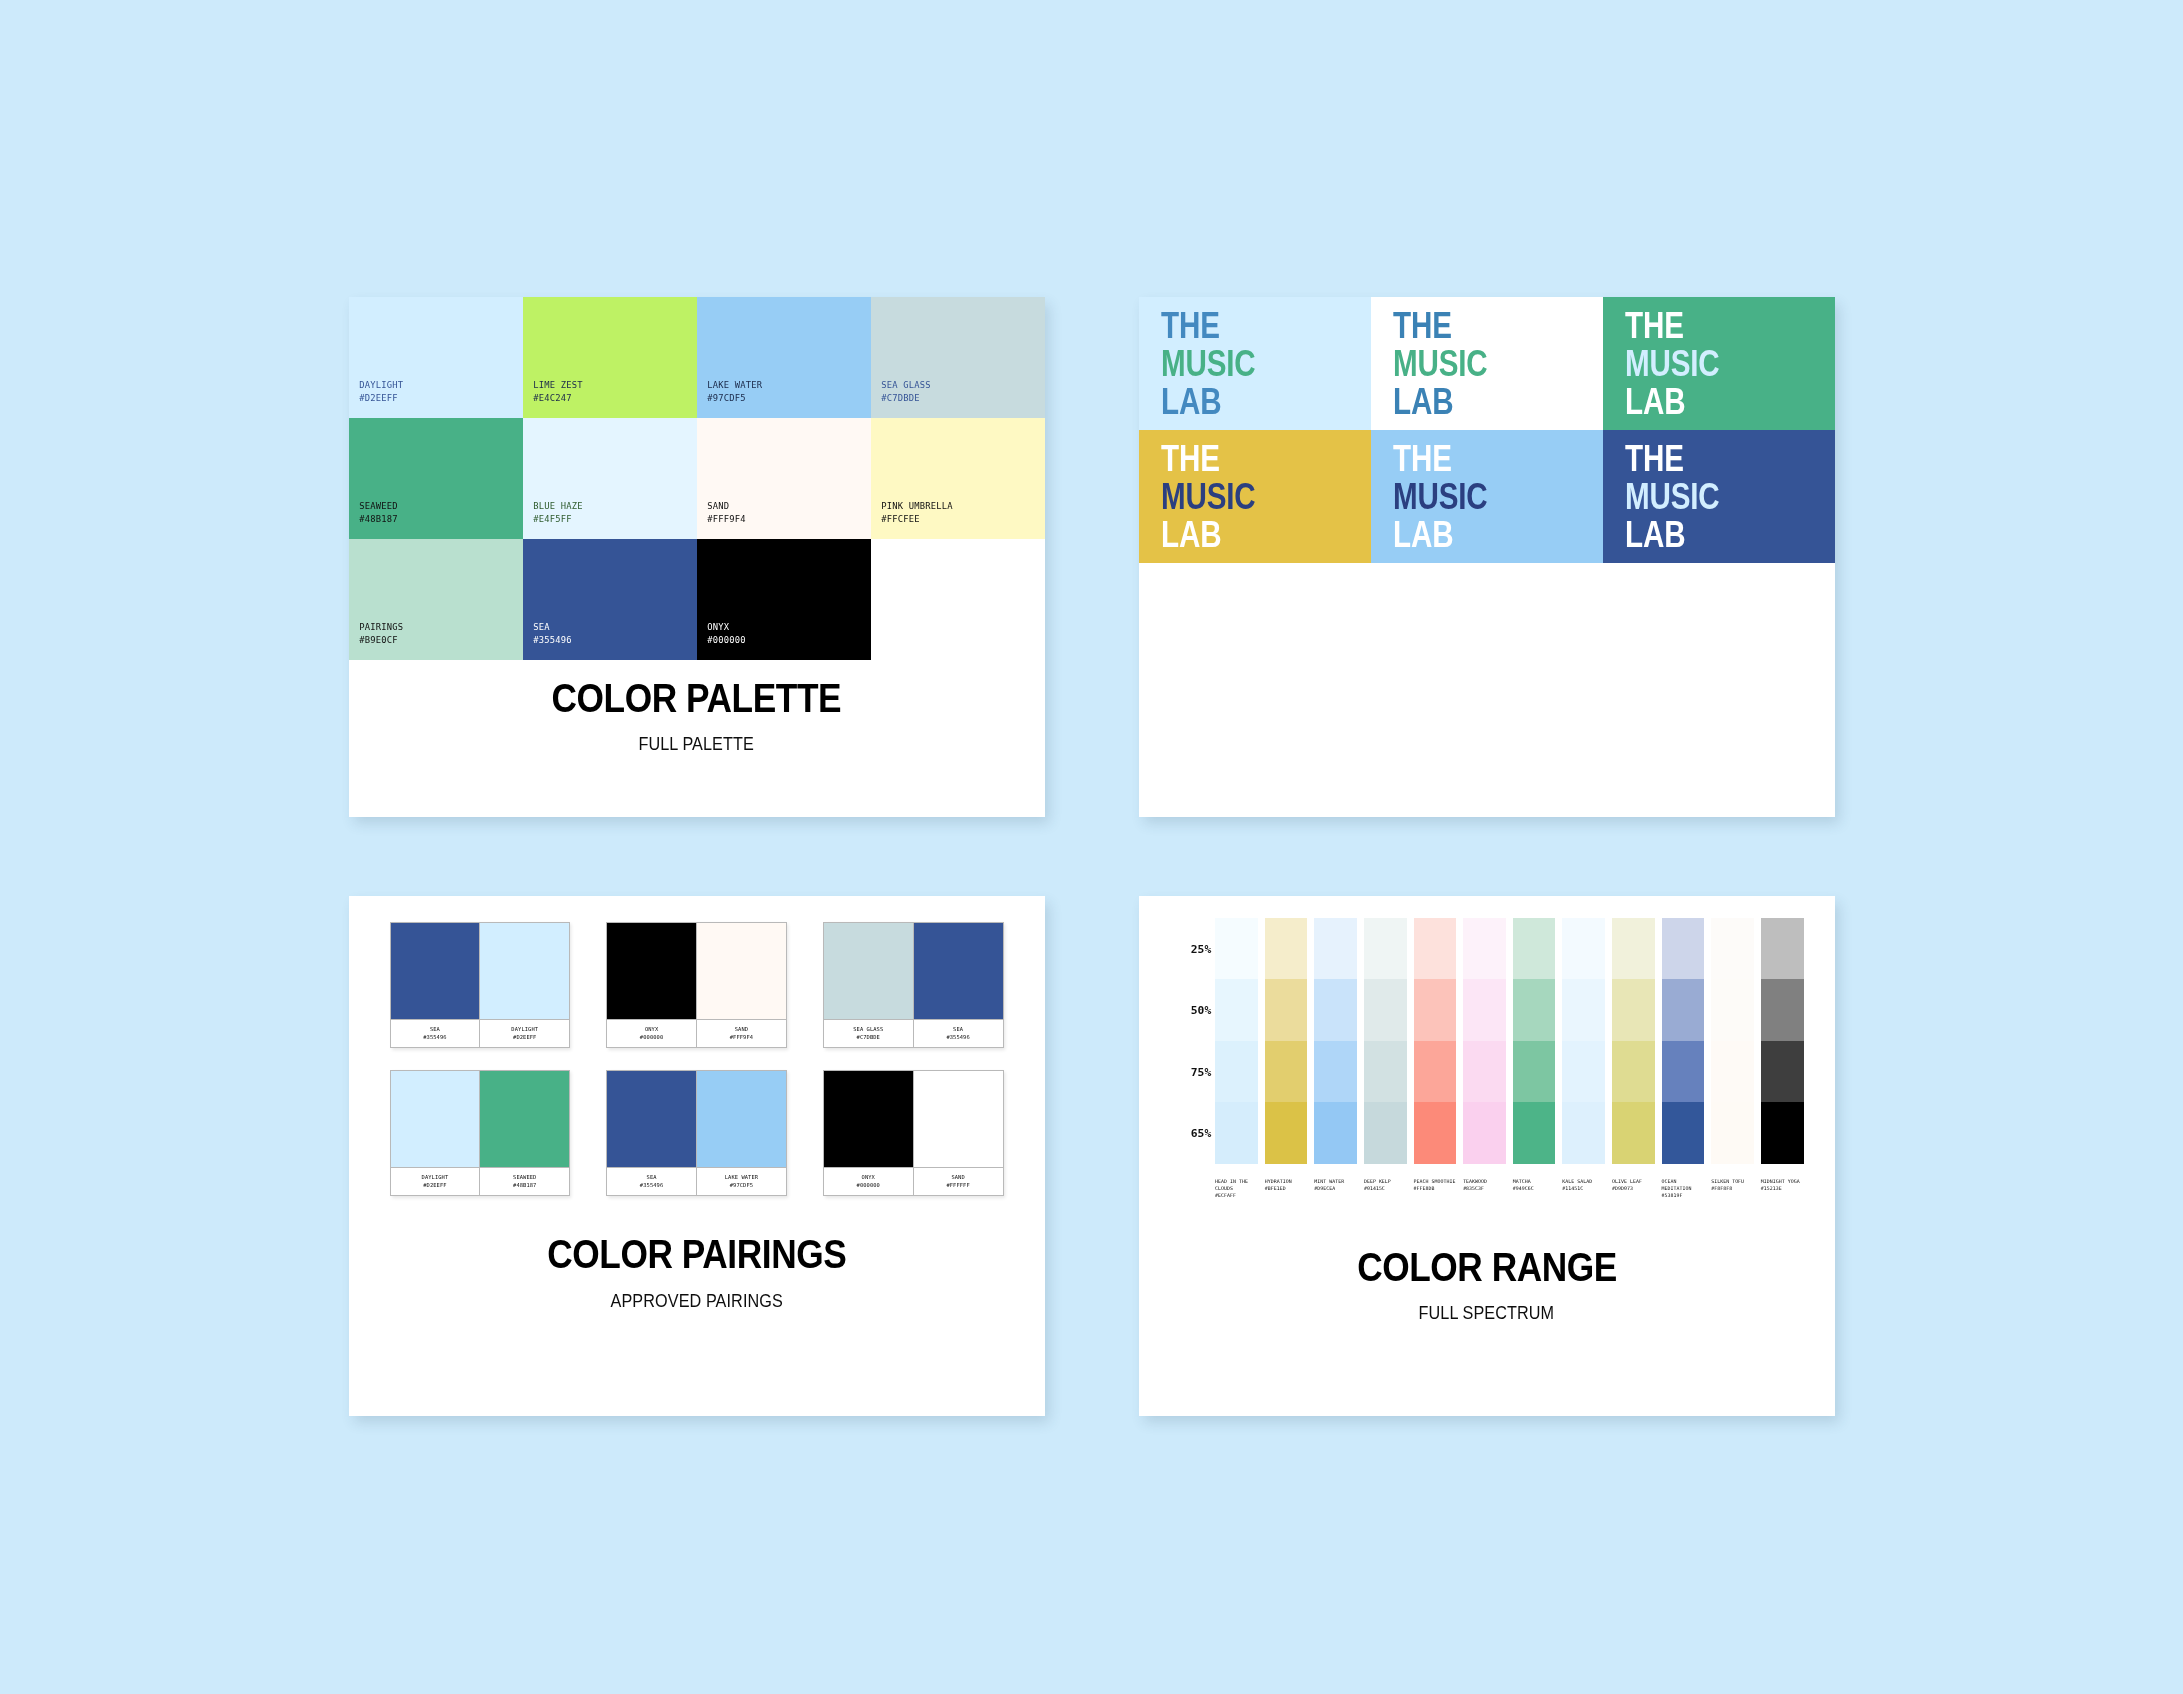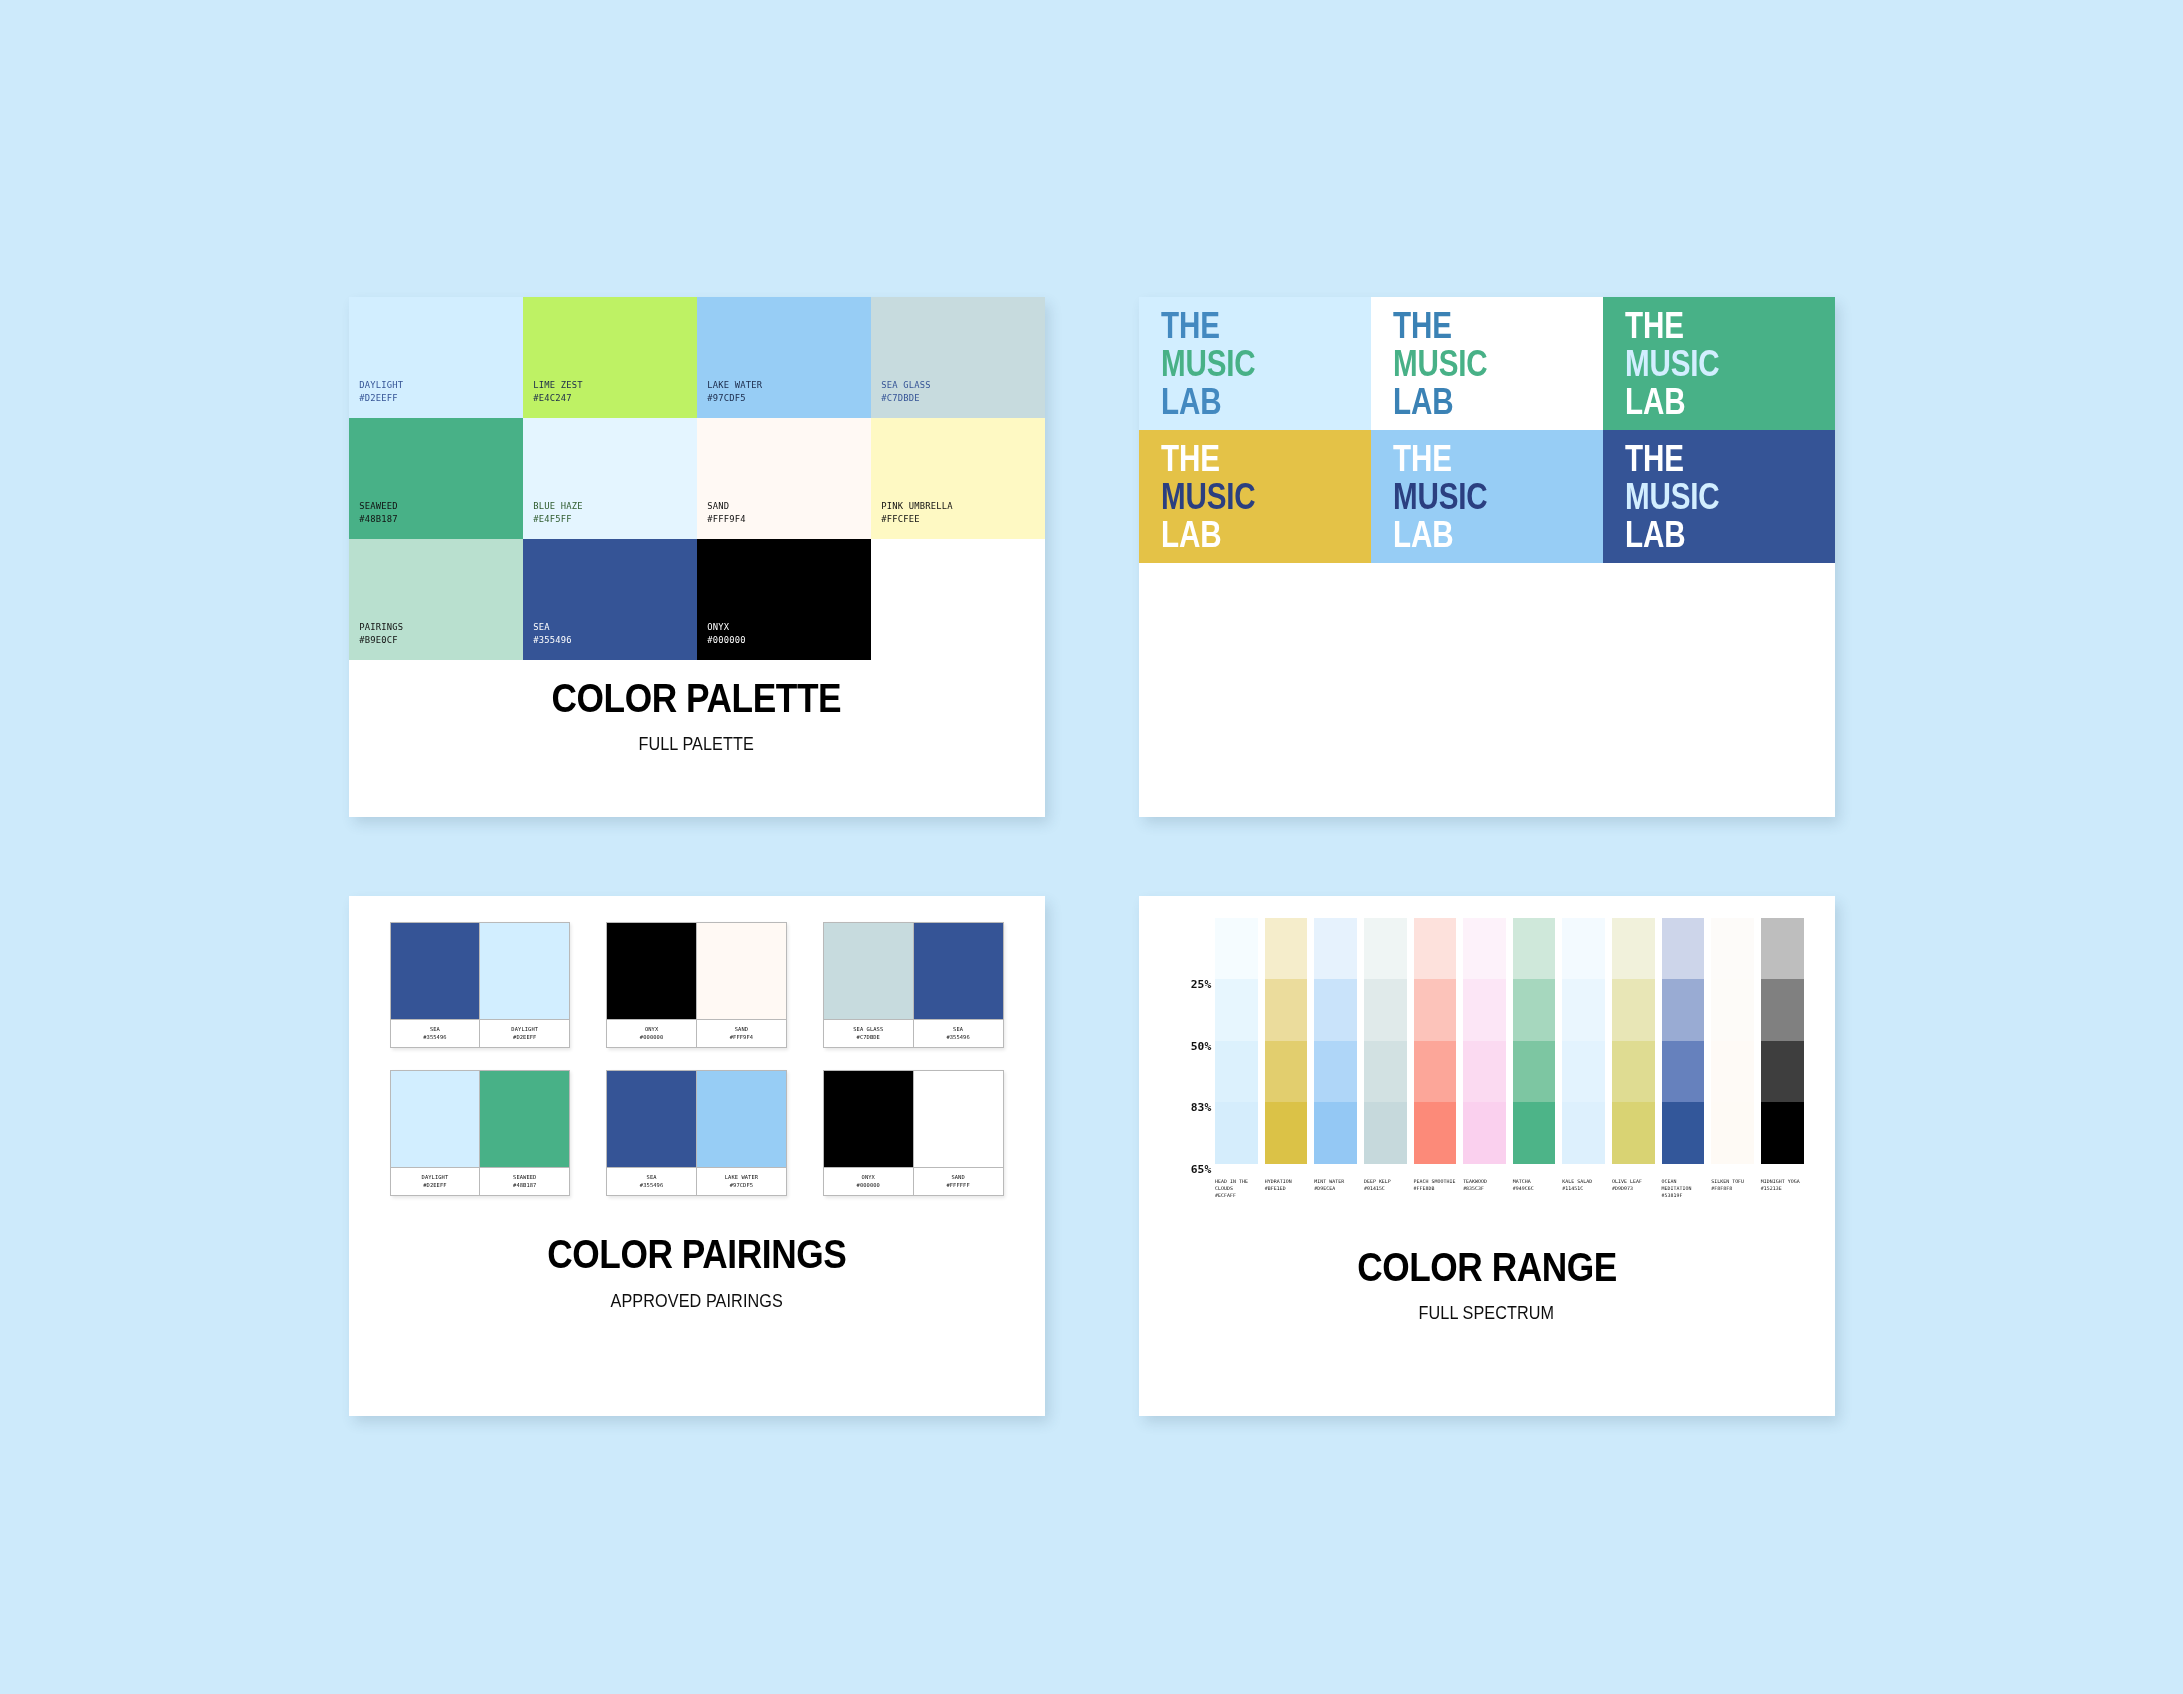--- a/index.html
+++ b/index.html
@@ -95,21 +95,21 @@
     flex:1;display:flex;flex-direction:column;
     align-items:center;justify-content:center;
     font-family:"DejaVu Sans Mono","Liberation Mono",monospace;
     font-size:5.4px;line-height:1.35;color:#111;letter-spacing:0.1px;
   }
   .pair-labels > div:first-child{border-right:0.5px solid #b9b9b9;}
 
   
   .range-area{
     width:100%;padding:21.6px 31px 0 21.6px;
-    box-sizing:border-box;display:flex;align-items:flex-end;
+    box-sizing:border-box;display:flex;
   }
   .range-axis{
     width:55px;flex:none;position:relative;height:246px;
     font-family:"DejaVu Sans Mono","Liberation Mono",monospace;
   }
   .range-axis span{
     position:absolute;right:3.9px;font-size:11.3px;font-weight:700;color:#111;
     transform:translateY(-50%);
   }
   .range-cols{
@@ -335,21 +335,21 @@
       <div class="card-title">COLOR PAIRINGS</div>
       <div class="card-sub">APPROVED PAIRINGS</div>
     </div>
   </div>
 
   <div class="card">
     <div class="range-area">
       <div class="range-axis" id="range-axis">
           <span style="top: 12.5%;">25%</span>
           <span style="top: 37.5%;">50%</span>
-          <span style="top: 62.5%;">83%</span>
+          <span style="top: 62.5%;">75%</span>
           <span style="top: 87.5%;">65%</span>
         </div>
       <div class="range-cols" id="range-cols">
           <div class="range-col">
             <div class="steps">
               <div style="background: rgb(245, 252, 255);"></div>
               <div style="background: rgb(231, 246, 254);"></div>
               <div style="background: rgb(220, 241, 253);"></div>
               <div style="background: rgb(213, 237, 252);"></div>
             </div>

